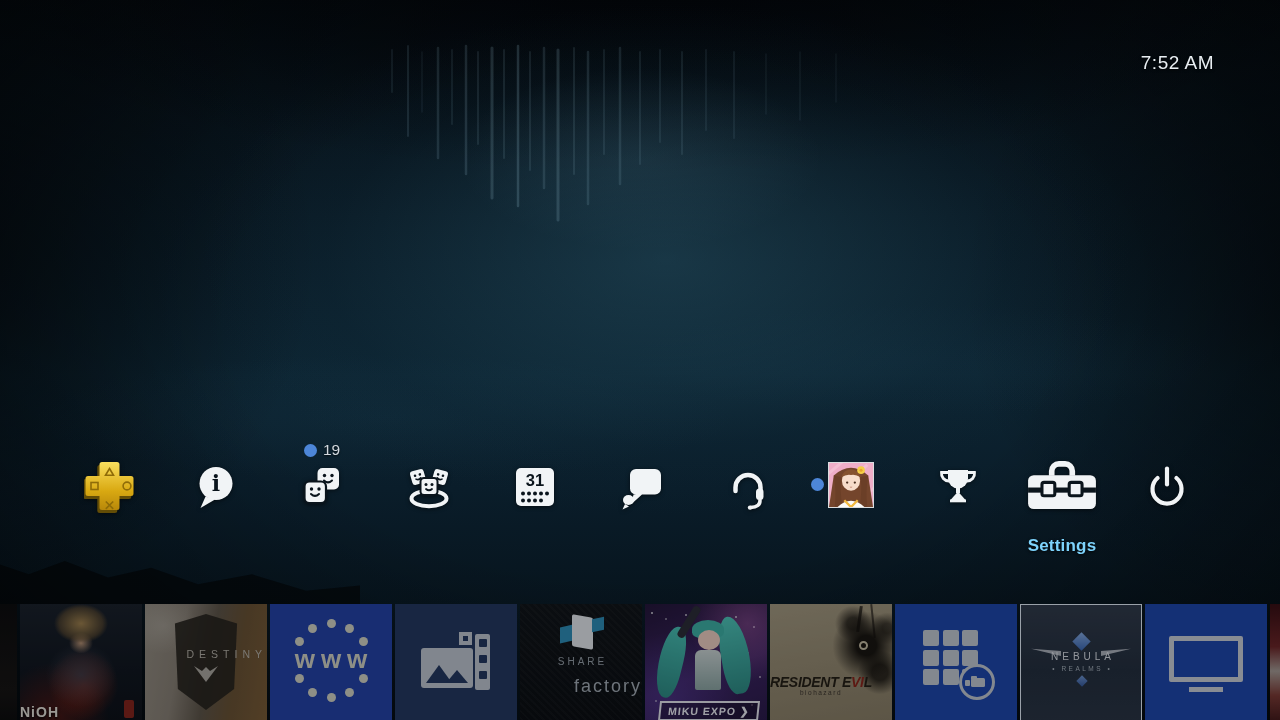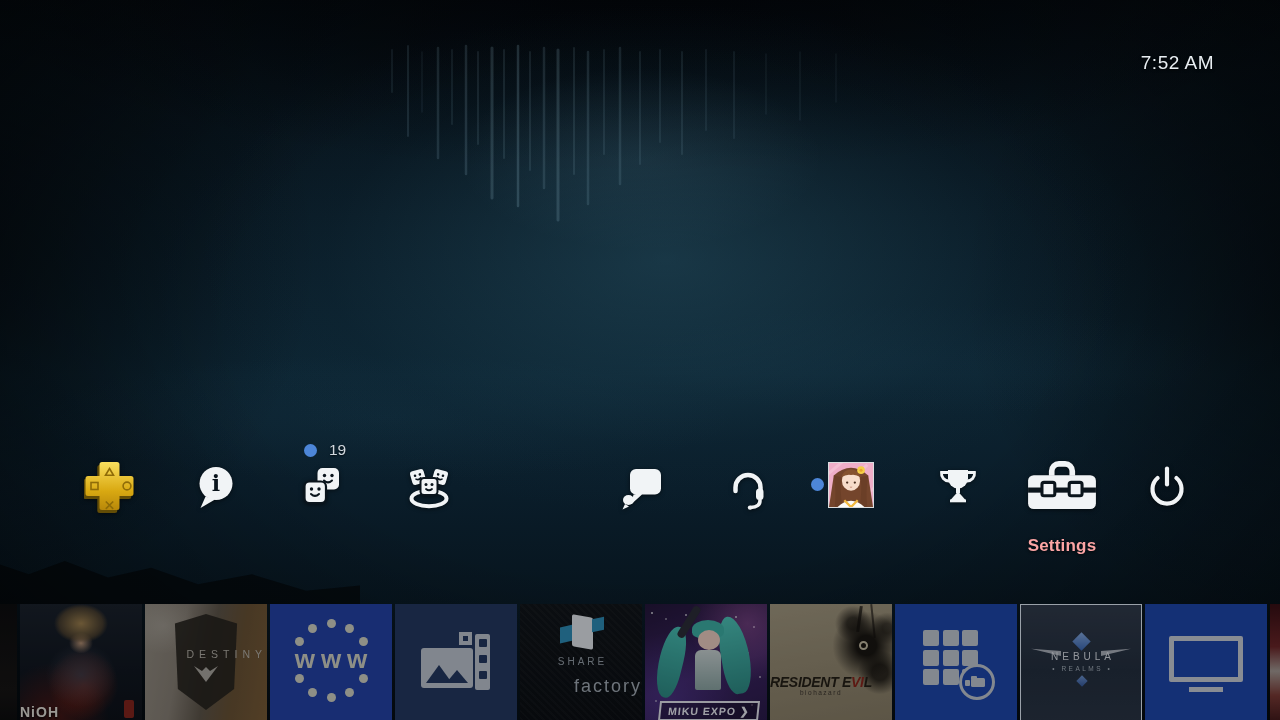--- a/index.html
+++ b/index.html
@@ -20,22 +20,22 @@
   .icicles{position:absolute;left:330px;top:40px;opacity:.85;}
   .fg-rock{position:absolute;left:0;top:538px;width:360px;height:66px;background:#04080c;opacity:.85;
     clip-path:polygon(0 100%,0 40%,8% 55%,18% 35%,30% 60%,42% 45%,55% 70%,70% 55%,85% 80%,100% 72%,100% 100%);}
   
   .clock{position:absolute;top:52px;right:66px;font-size:19px;color:#e8eef2;letter-spacing:.5px;
     text-shadow:0 1px 3px rgba(0,0,0,.7);}
   
   .fn{position:absolute;top:452px;width:90px;height:70px;display:flex;align-items:center;justify-content:center;cursor:pointer;}
   .fn svg{filter:drop-shadow(0 1px 2px rgba(0,0,0,.55));}
   .fn-label{position:absolute;left:1002px;top:536px;width:120px;text-align:center;font-size:17px;font-weight:600;
-    color:#fca5a5;text-shadow:0 1px 3px rgba(0,0,0,.8);letter-spacing:.2px;}
-  .badge{position:absolute;left:304px;top:441px;display:flex;align-items:center;gap:12px;}
+    color:#7dd3fc;text-shadow:0 1px 3px rgba(0,0,0,.8);letter-spacing:.2px;}
+  .badge{position:absolute;left:304px;top:441px;display:flex;align-items:center;gap:6px;}
   .badge .dot{width:13px;height:13px;border-radius:50%;background:#4d86d8;}
   .badge .num{font-size:15.5px;color:#d3d9df;text-shadow:0 1px 2px rgba(0,0,0,.7);}
   .online-dot{position:absolute;left:811px;top:478px;width:13px;height:13px;border-radius:50%;background:#4d86d8;}
   .avatar{position:absolute;left:828px;top:462px;width:46px;height:46px;border:1px solid rgba(255,255,255,.85);
     box-sizing:border-box;overflow:hidden;cursor:pointer;}
   
   .tiles{position:absolute;left:-105px;top:604px;display:flex;gap:3px;}
   .tile{position:relative;flex:none;width:122px;height:122px;overflow:hidden;cursor:pointer;}
   .tile::after{content:"";position:absolute;inset:0;background:rgba(3,7,12,.34);pointer-events:none;}
   
@@ -254,20 +254,37 @@
           <circle cx="38.5" cy="11" r="1.3" fill="#0a141c"></circle>
         <path d="M33.5 14.5q2.5 2.2 5 0" stroke="#0a141c" stroke-width="1.6" fill="none" stroke-linecap="round"></path>
       </g>
       <rect x="16.5" y="14" width="17" height="17" rx="3.5" fill="#f1f4f6" stroke="#0a141c" stroke-width="2"></rect>
       <circle cx="22" cy="20.5" r="1.5" fill="#0a141c"></circle>
         <circle cx="28" cy="20.5" r="1.5" fill="#0a141c"></circle>
       <path d="M22 25q3 2.6 6 0" stroke="#0a141c" stroke-width="1.8" fill="none" stroke-linecap="round"></path>
     </svg>
   </div>
 
+  <div class="fn" style="left:490px">
+    <svg width="44" height="44" viewBox="0 0 44 44">
+      <rect x="3" y="3" width="38" height="38" rx="5" fill="#f1f4f6"></rect>
+      <text x="22" y="21" text-anchor="middle" font-size="16.5" font-weight="bold" fill="#0a141c" font-family="Liberation Sans, sans-serif">31</text>
+      <g fill="#0a141c">
+        <circle cx="10" cy="28.5" r="2"></circle>
+          <circle cx="16" cy="28.5" r="2"></circle>
+          <circle cx="22" cy="28.5" r="2"></circle>
+        <circle cx="28" cy="28.5" r="2"></circle>
+          <circle cx="34" cy="28.5" r="2"></circle>
+        <circle cx="10" cy="35.5" r="2"></circle>
+          <circle cx="16" cy="35.5" r="2"></circle>
+          <circle cx="22" cy="35.5" r="2"></circle>
+        <circle cx="28" cy="35.5" r="2"></circle>
+      </g>
+    </svg>
+  </div>
 
   <div class="fn" style="left:596px">
     <svg width="46" height="46" viewBox="0 0 46 46">
       <path d="M18 5h19a6 6 0 0 1 6 6v13.5a6 6 0 0 1-6 6H24l-10.5 9.5 2-9.5H18a6 6 0 0 1-6-6V11a6 6 0 0 1 6-6z" fill="#f1f4f6"></path>
       <ellipse cx="10.5" cy="36" rx="5.5" ry="5" fill="#f1f4f6"></ellipse>
       <path d="M7 40L4.5 45.5 11 42.5z" fill="#f1f4f6"></path>
     </svg>
   </div>
 
   <div class="fn" style="left:703px">

